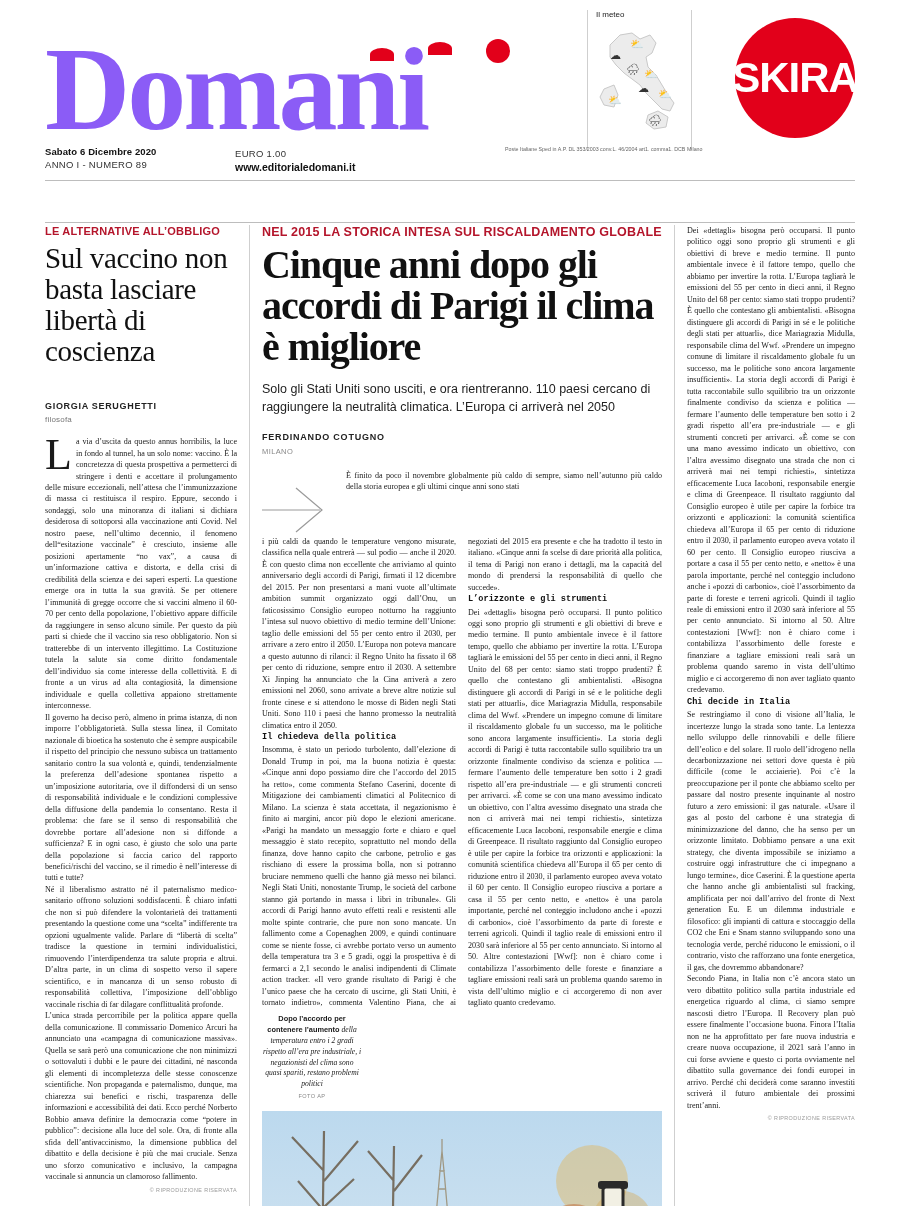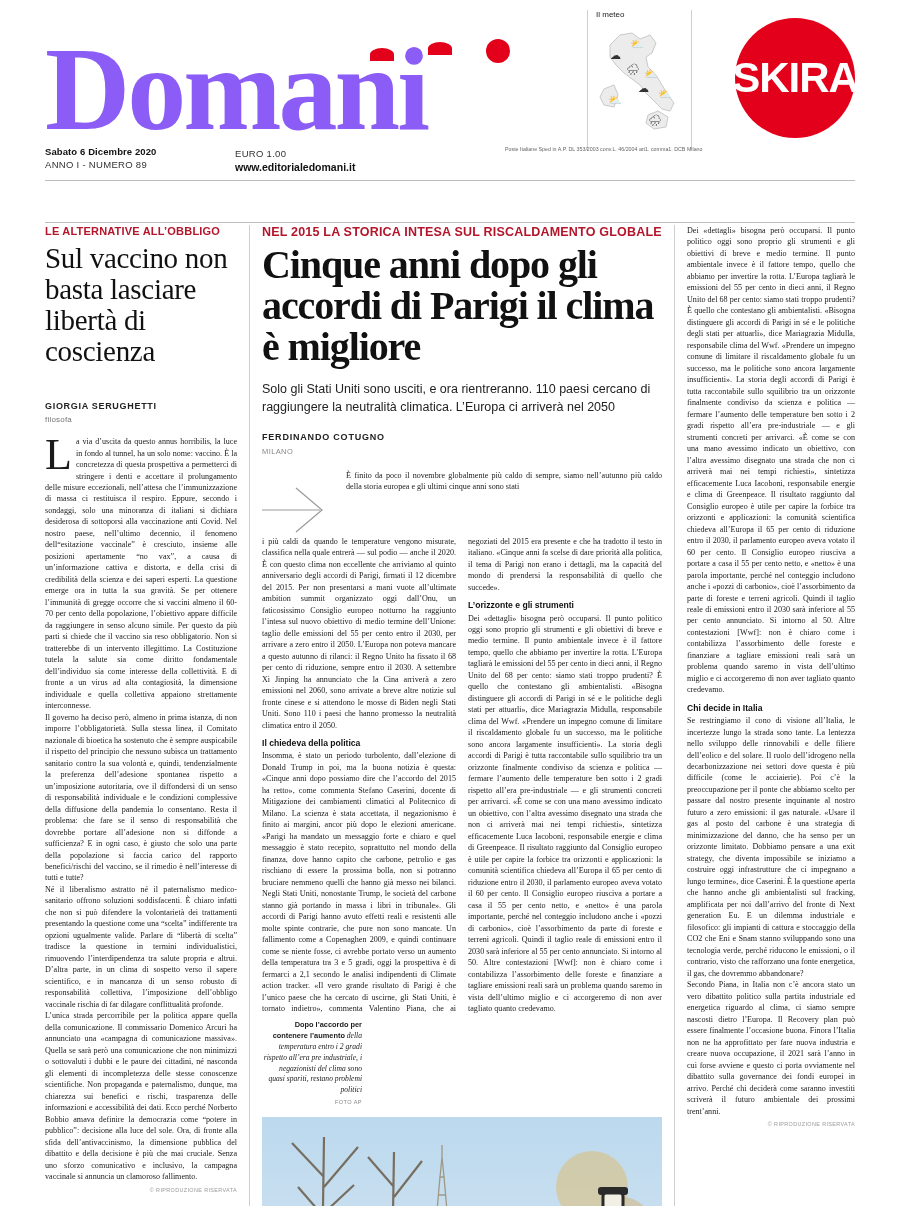--- a/index.html
+++ b/index.html
@@ -90,34 +90,34 @@
     font-family:"Liberation Serif",serif;font-size:8.1px;line-height:1.42;
     text-align:justify;color:#1a1a1a;hyphens:auto;
   }
   .bodytext p{margin:0 0 0 0;text-indent:0;}
   .bodytext p + p{margin-top:0;}
   .dropcap::first-letter{
     float:left;font-size:44px;line-height:.78;font-weight:400;padding-right:4px;padding-top:2px;
     font-family:"Liberation Serif",serif;
   }
   .subhead{
-    font-family:Liberation Sans, sans-serif;font-weight:700;font-size:8.6px;
-    margin-top:6px;margin-bottom:1px;color:#111;
+    font-family:Liberation Mono, monospace;font-weight:700;font-size:8.6px;
+    margin-bottom:1px;color:#111;
   }
 
   .twocol{column-count:2;column-gap:12px;column-rule:none;}
 
   .lede-row{display:flex;align-items:flex-start;}
   .arrowbox{width:78px;flex:0 0 78px;padding-top:16px;}
   .arrowbox svg{display:block;}
   .lede-text{flex:1;}
 
   .caption{
     font-family:"Liberation Serif",serif;font-size:7.6px;line-height:1.42;
-    text-align:right;color:#1a1a1a;
+    text-align:center;color:#1a1a1a;
   }
   .caption b{font-family:"Liberation Sans",sans-serif;font-size:7.4px;}
   .caption i{font-style:italic;}
   .photocredit{font-family:"Liberation Sans",sans-serif;font-size:5.6px;color:#888;letter-spacing:.4px;margin-top:3px;}
 
   .copy{font-family:"Liberation Sans",sans-serif;font-size:5.4px;color:#999;letter-spacing:.4px;text-align:right;margin-top:4px;}
 
   
   .photo{position:relative;width:100%;height:300px;overflow:hidden;margin-top:10px;background:#bcd3e6;}
   .photo svg{position:absolute;left:0;top:0;}

